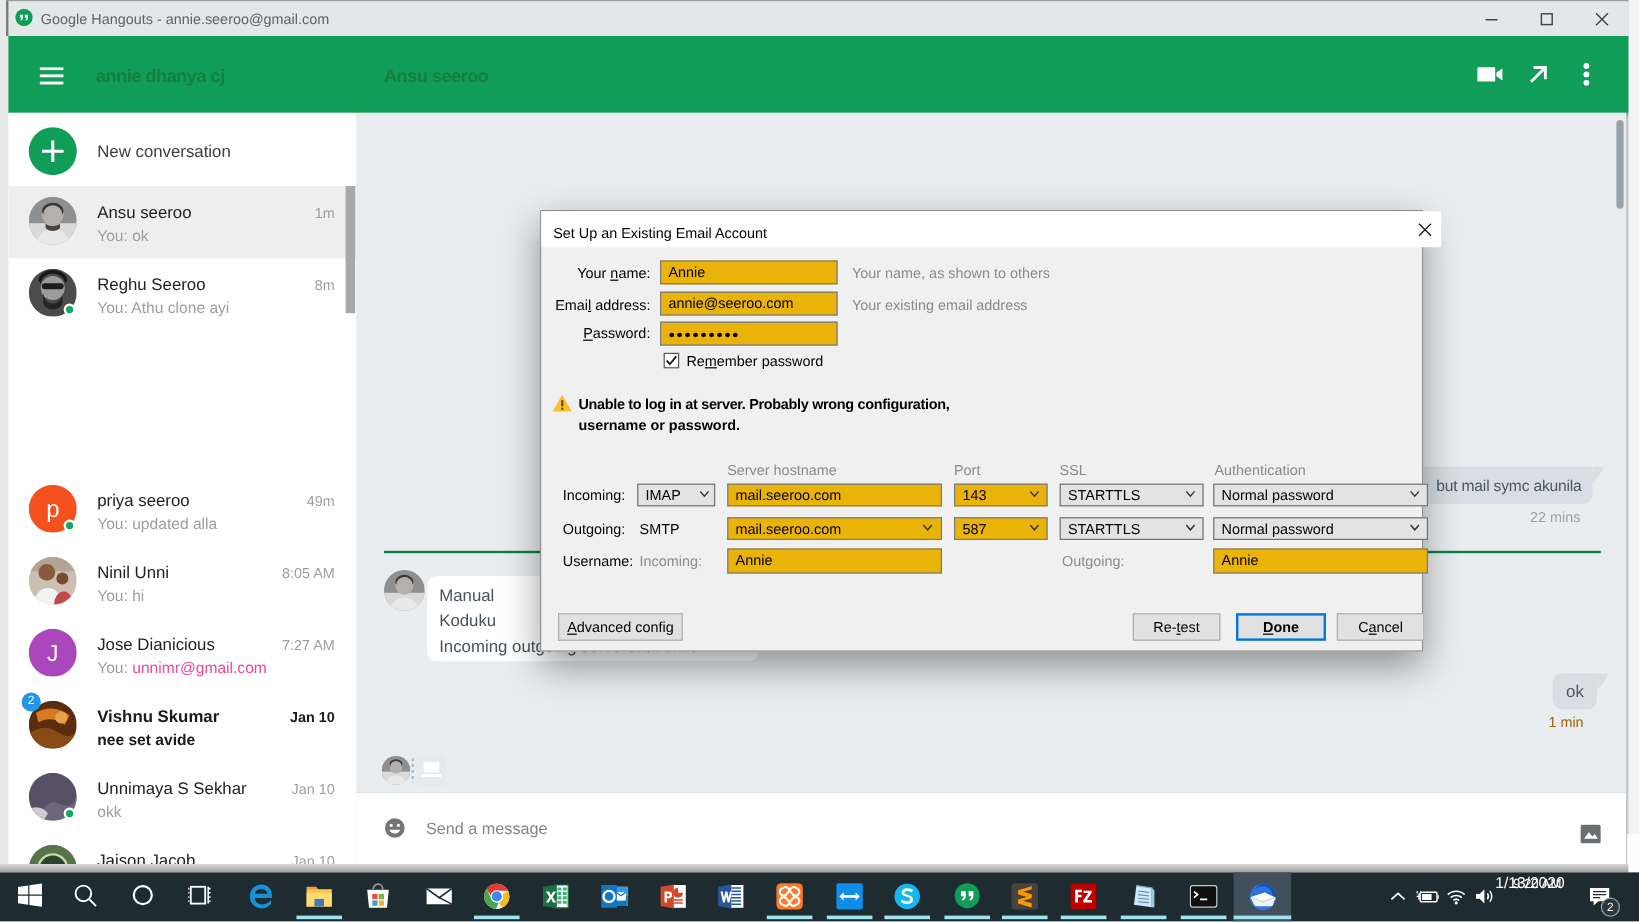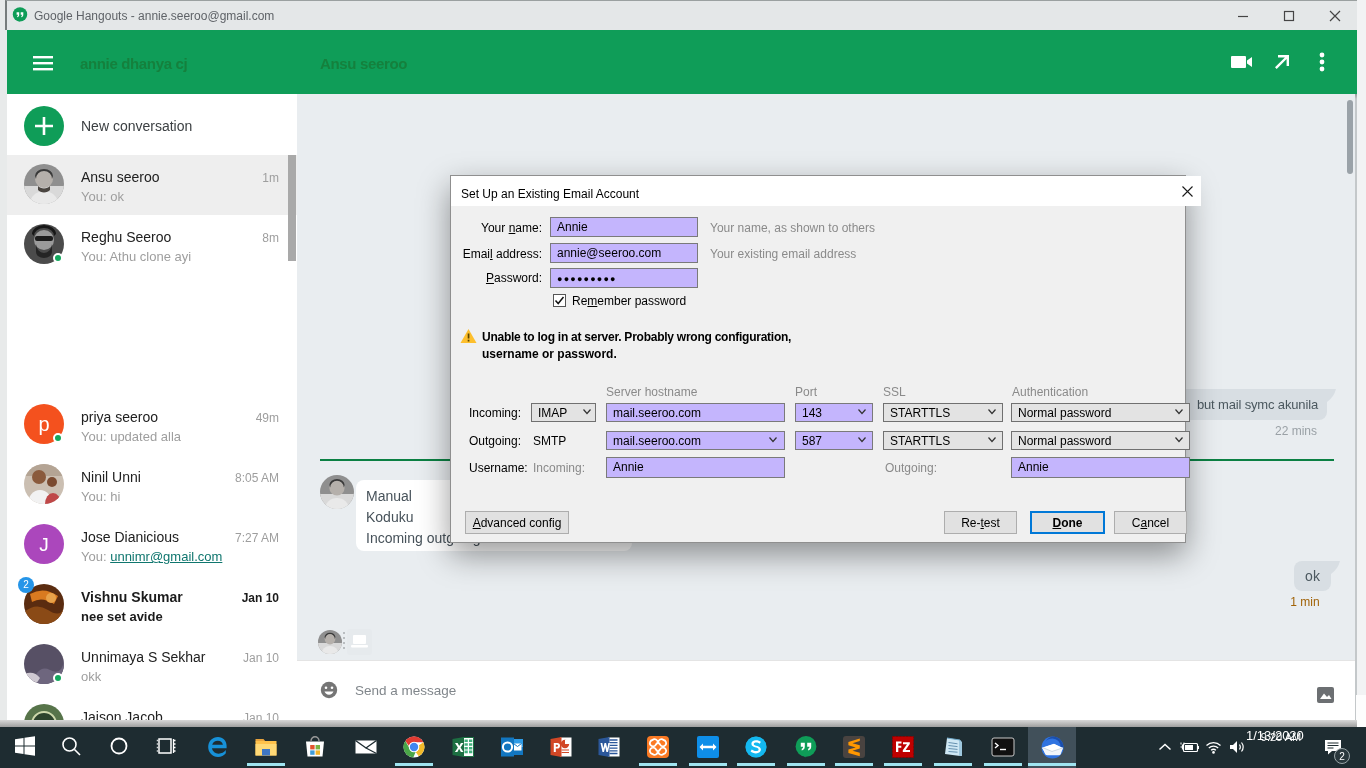--- a/index.html
+++ b/index.html
@@ -30,21 +30,21 @@
   
   #hstrip { left:0; top:720px; width:1357px; height:7px; background:linear-gradient(#d8d8d8,#9f9f9f); }
   #taskbar { left:0; top:727px; width:1366px; height:41px; background:#1e2c31; }
   .tico { position:absolute; top:735px; }
   .uline { position:absolute; top:763px; height:3px; background:#9fe4f0; }
   
   #dlg { left:450px; top:175px; width:736px; height:368px; background:#f0f0f0; border:1px solid #8f8f8f; box-shadow:0 12px 30px rgba(0,0,0,0.4); }
   #dlgtitle { left:0; top:0; width:750px; height:30px; background:#fff; }
   .dl { position:absolute; font-size:12px; color:#000; white-space:nowrap; }
   .dg { position:absolute; font-size:12px; color:#8a8a8a; white-space:nowrap; }
-  .din { position:absolute; background:#c4b5fd; border:1px solid #7a7a7a; font-size:12px; color:#000; padding:2px 0 0 6px; white-space:nowrap; }
+  .din { position:absolute; background:#eab308; border:1px solid #7a7a7a; font-size:12px; color:#000; padding:2px 0 0 6px; white-space:nowrap; }
   .dcmb { position:absolute; background:#e3e3e3; border:1px solid #707070; font-size:12px; color:#000; padding:2px 0 0 6px; white-space:nowrap; }
   .chev { position:absolute; width:8px; height:8px; }
   .dbtn { position:absolute; background:#e1e1e1; border:1px solid #adadad; font-size:12px; color:#000; text-align:center; padding-top:4px; height:23px; }
   u { text-decoration:underline; }
 </style>
 </head>
 <body>
 
 <div class="abs" style="left:1357px;top:0;width:9px;height:727px;background:#f2f3f4;"></div>
 <div class="abs" style="left:1355px;top:0;width:2px;height:720px;background:#c4c8ca;"></div>
@@ -151,21 +151,21 @@
       <div class="sub">You: hi</div>
       <div class="tm">8:05 AM</div>
   </div>
 
   <div class="row" style="top:421px;">
     <div class="ava"><svg width="40" height="40">
           <rect width="40" height="40" fill="#ab47bc"></rect>
           <text x="20" y="27" font-family="Liberation Sans" font-size="19" fill="#fff" text-anchor="middle">J</text>
         </svg></div>
     <div class="nm">Jose Dianicious</div>
-    <div class="sub">You: <span style="color:#0f766e;text-decoration:underline;">unnimr@gmail.com</span></div>
+    <div class="sub">You: <span style="color:#ec4899;">unnimr@gmail.com</span></div>
     <div class="tm">7:27 AM</div>
   </div>
 
   <div class="row" style="top:481px;">
     <div class="ava"><svg width="40" height="40">
           <rect width="40" height="40" fill="#5a2c10"></rect>
           <path d="M0 28 Q12 18 24 26 T40 24 V40 H0 Z" fill="#8a4a16"></path>
           <path d="M6 10 Q20 2 34 12 L30 20 Q18 12 8 18 Z" fill="#d97a20"></path>
           <circle cx="27" cy="14" r="5" fill="#e8a24a"></circle>
         </svg></div>

